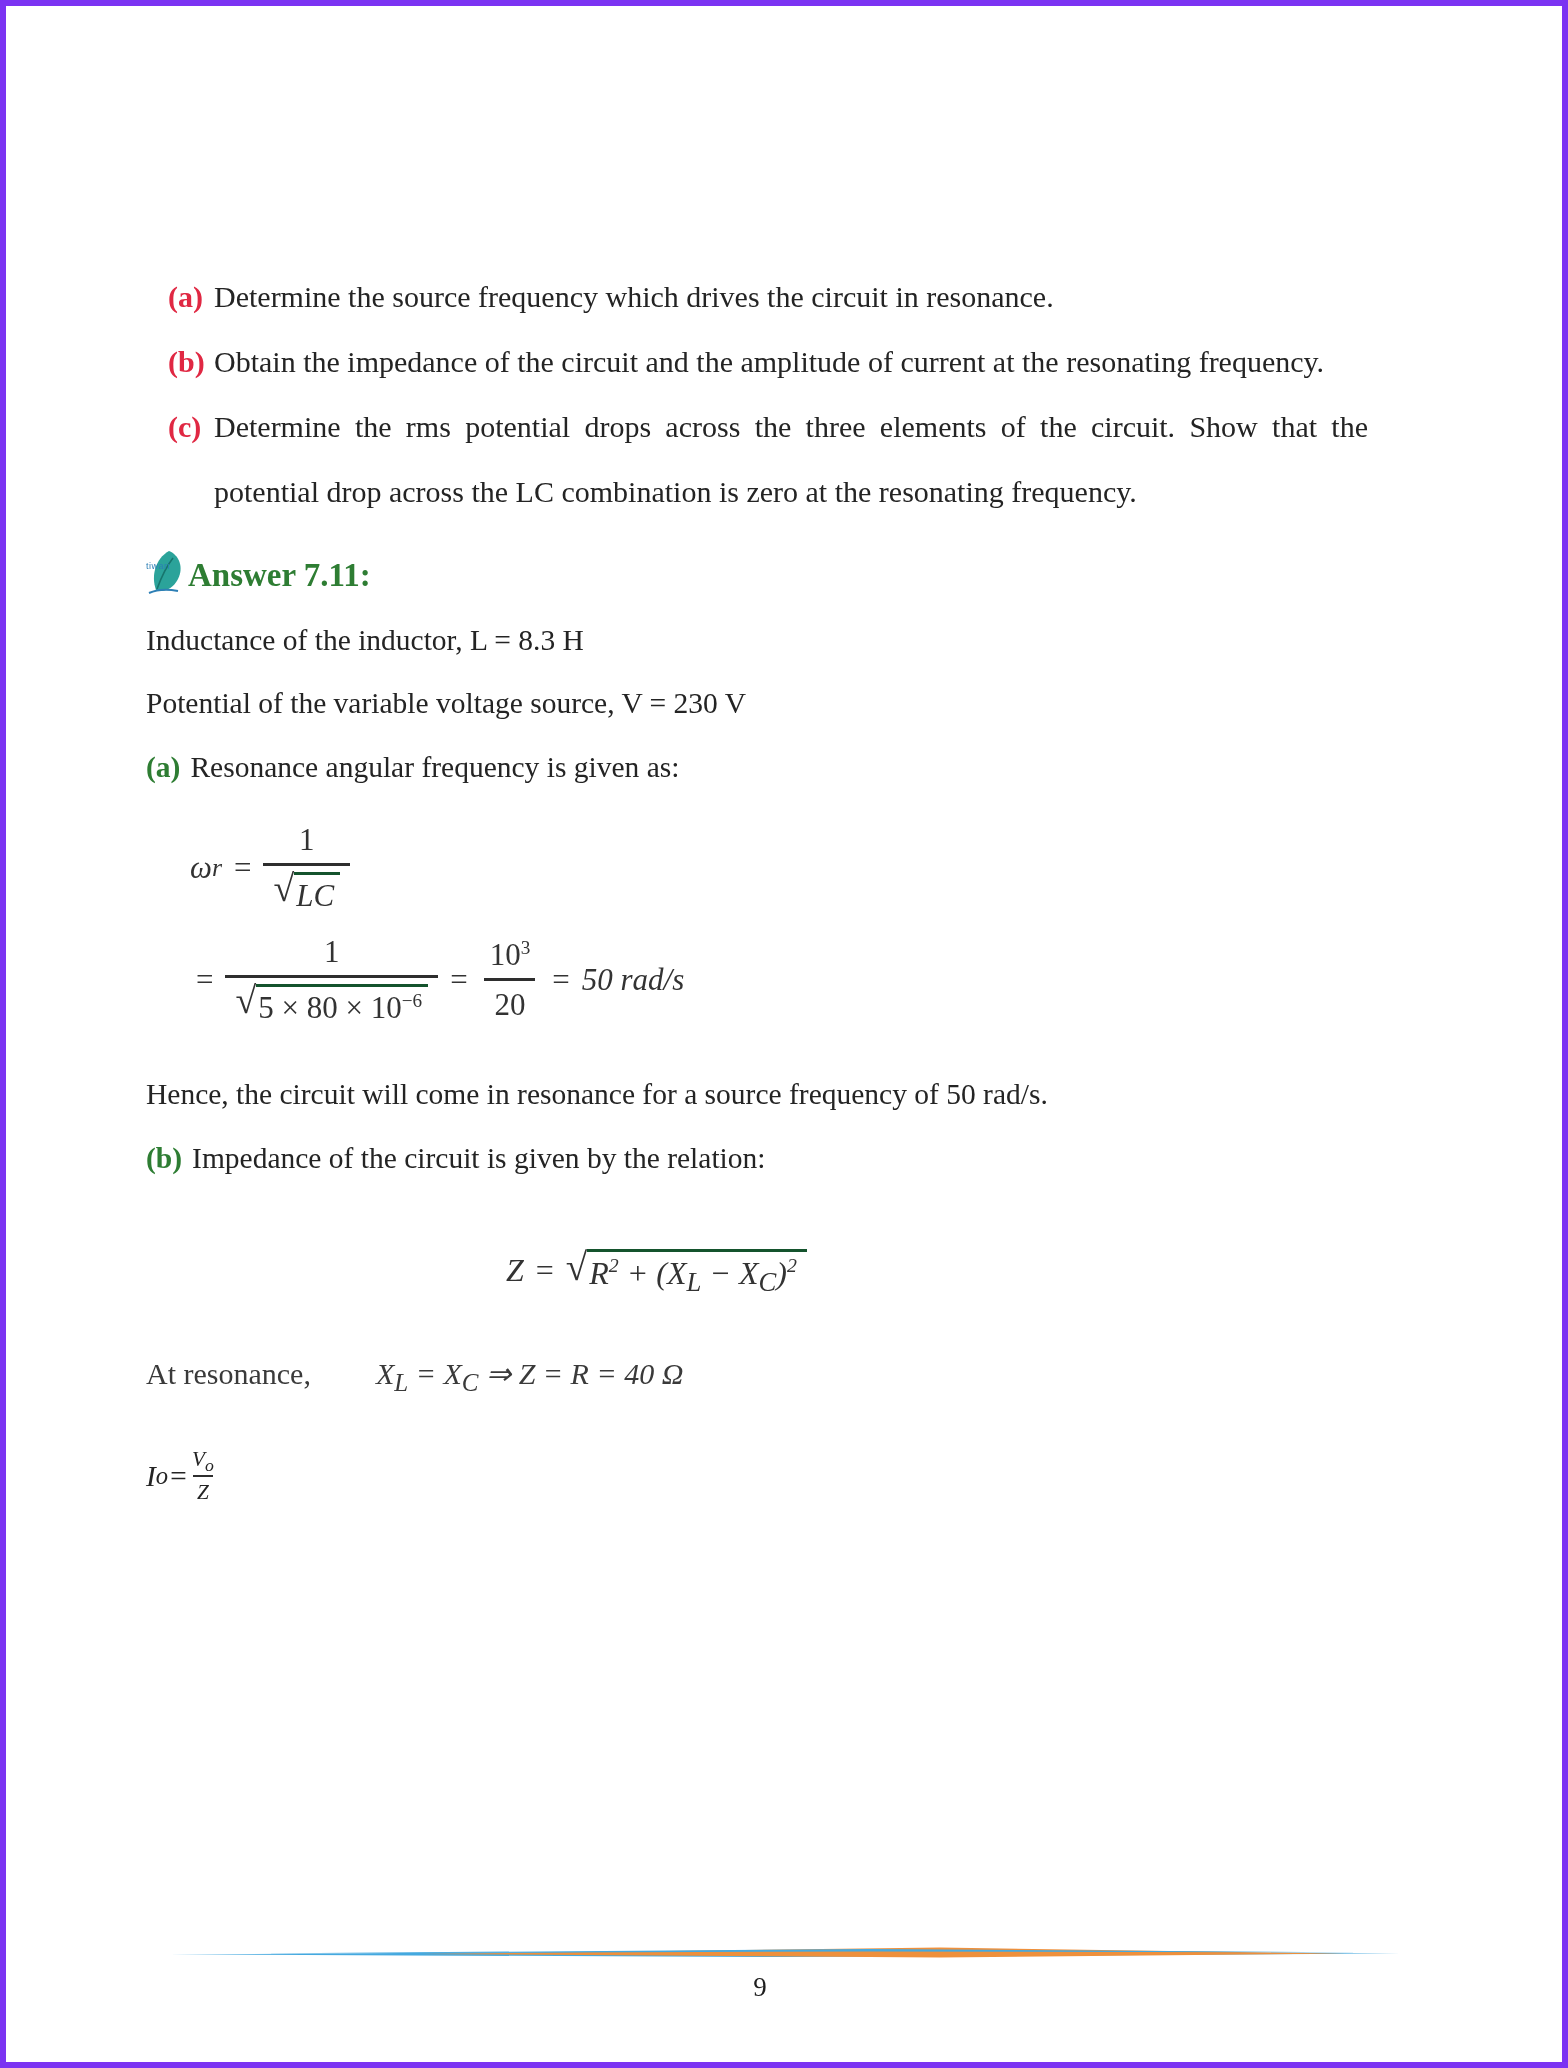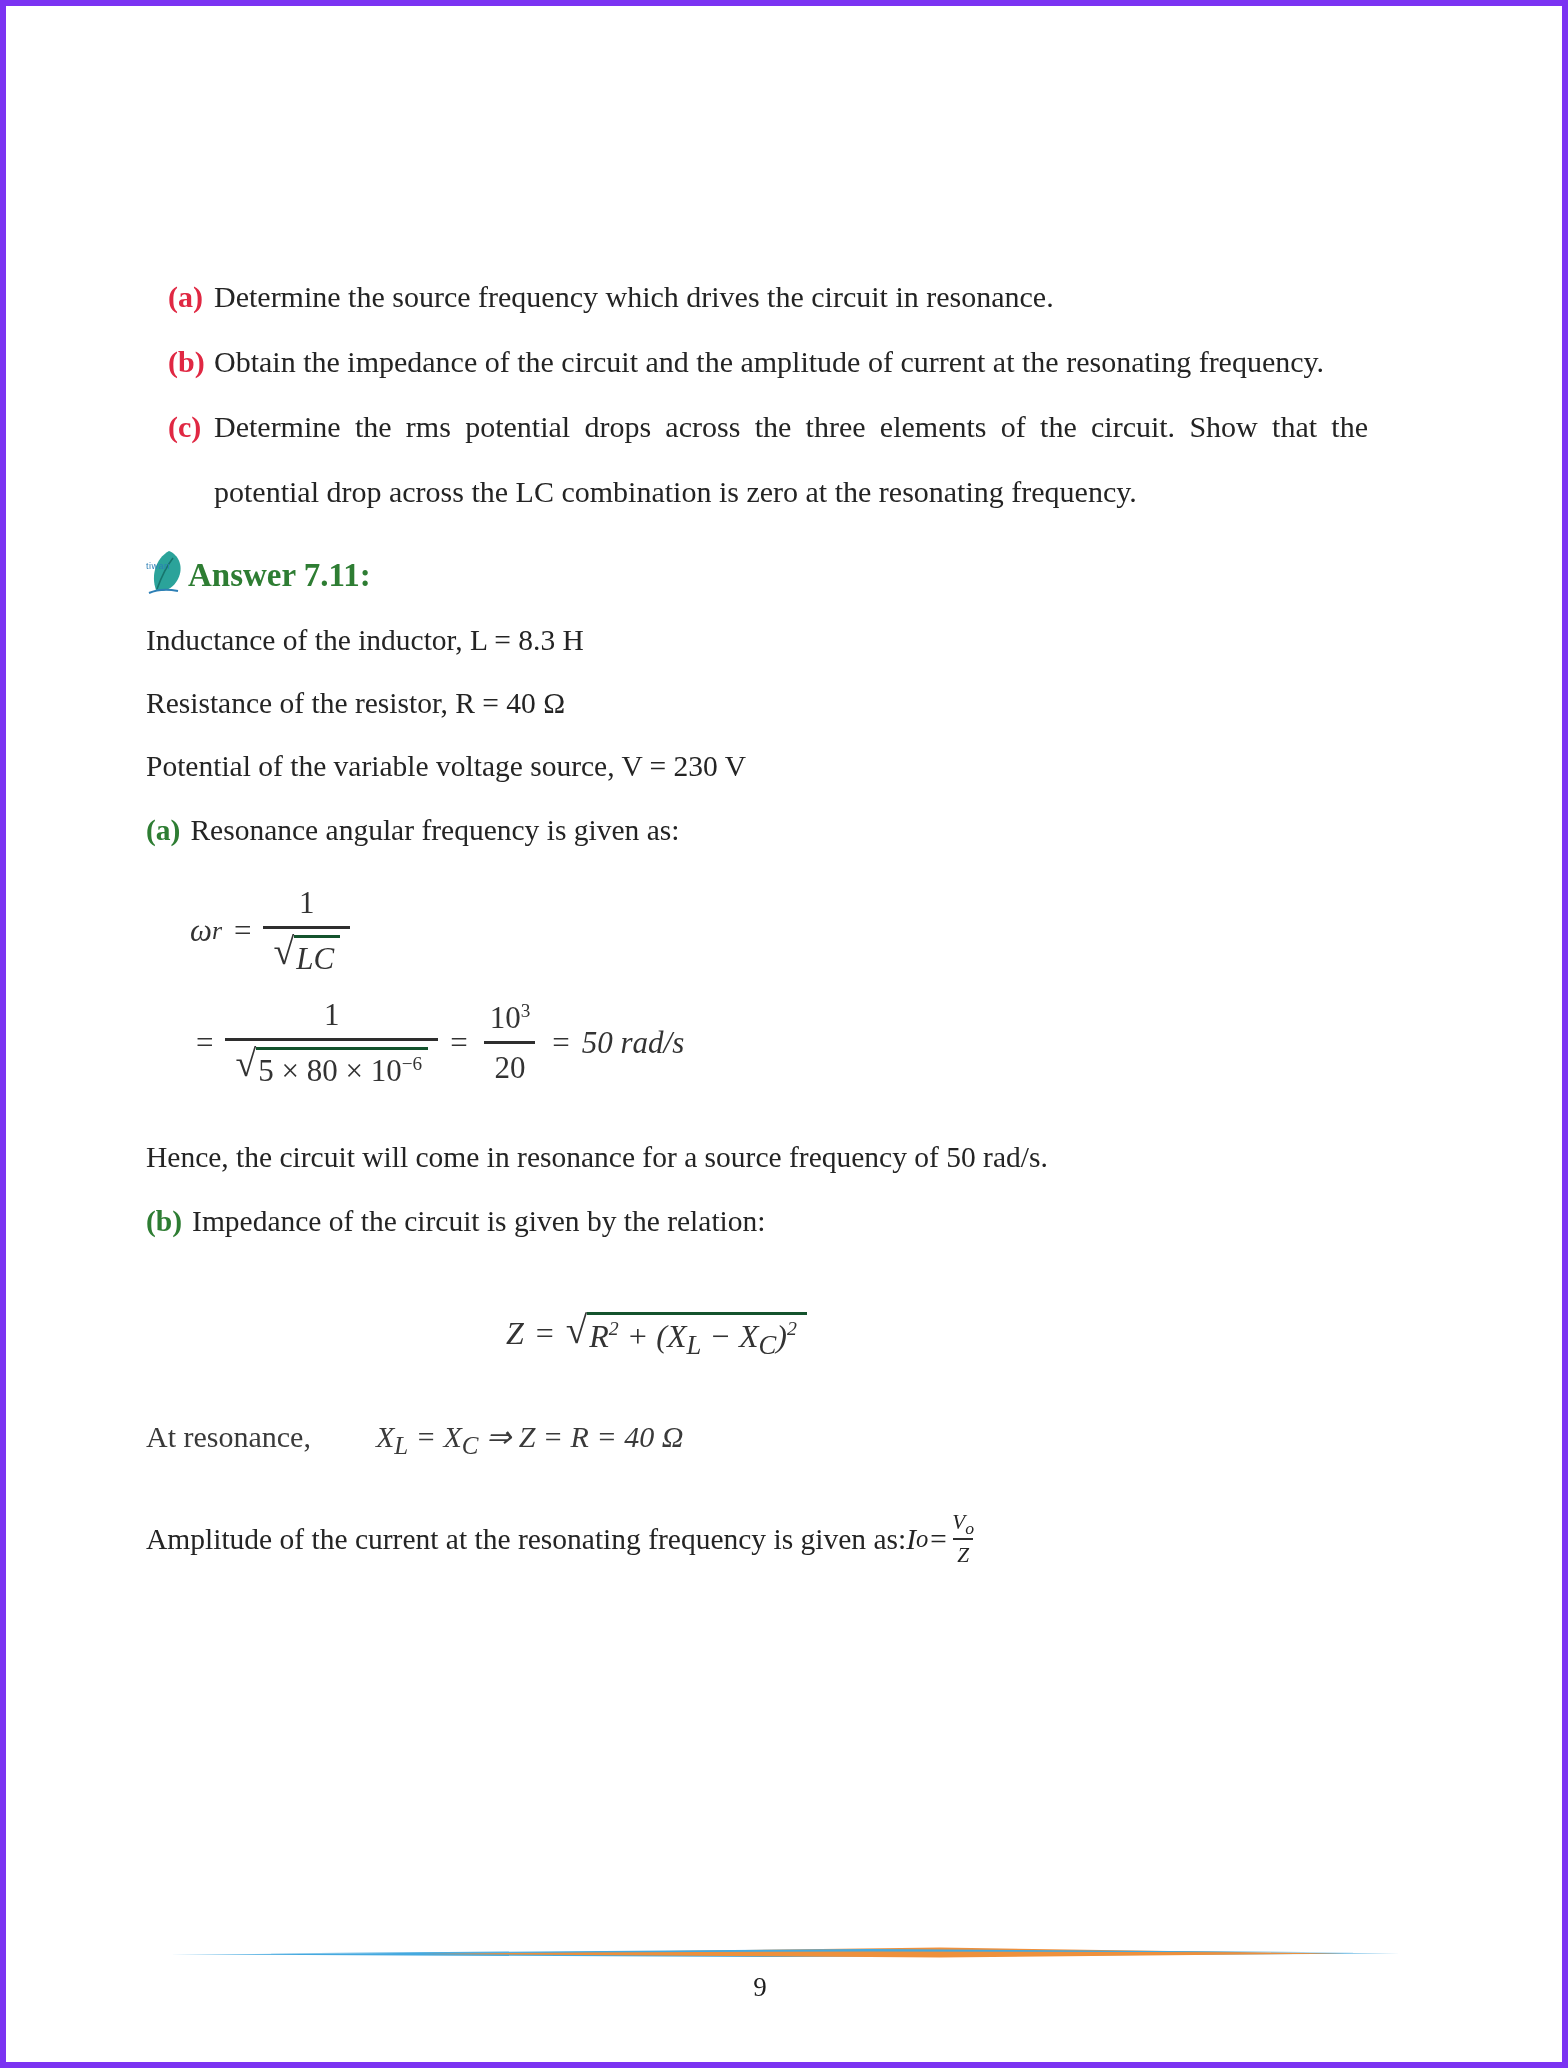--- a/index.html
+++ b/index.html
@@ -92,21 +92,20 @@
         <svg width="40" height="52" viewBox="0 0 40 52">
           <path d="M23 3 C33 7 38 19 32 31 C27 41 17 45 10 42 C5 28 9 11 23 3 Z" style="fill:var(--logo-teal,#2ba39a)"></path>
           <path d="M11 41 C15 30 20 19 27 10" stroke="#17756d" stroke-width="1.6" fill="none"></path>
           <path d="M3 45 C12 41 22 41 32 43" stroke="#2d7fb5" stroke-width="2" fill="none"></path>
         </svg>
         <span class="logo-text">tiwari</span>
       </span><span>Answer 7.11:</span>
     </div>
 
     <div class="a-line first-given">Inductance of the inductor, L = 8.3 H</div>
-    <div class="a-line">Resistance of the resistor, R = 40 Ω</div>
     <div class="a-line">Potential of the variable voltage source, V = 230 V</div>
 
     <div class="a-line part-line">
       <span class="a-marker">(a)</span><span>Resonance angular frequency is given as:</span>
     </div>
 
     <div class="math-row f1">
       <span class="mi">ω</span>
         <sub class="mi">r</sub>
       <span class="op">=</span>
@@ -150,21 +149,20 @@
           <span class="rad">√</span>
           <span class="ovl mi"><span>R</span><sup class="u6">2</sup><span> + (X</span><sub class="u6">L</sub><span> − X</span><sub class="u6">C</sub><span>)</span><sup class="u6">2</sup></span>
         </span>
     </div>
 
     <div class="f4">
       <span class="f4-label">At resonance,</span><span class="mi"><span>X</span><sub class="u6">L</sub><span> = X</span><sub class="u6">C</sub><span> ⇒ Z = R = 40 Ω</span></span>
     </div>
 
     <div class="amp">
-      <span>Amplitude of the current at the resonating frequency is given as: </span>
       <span class="mi">I</span>
         <sub class="u6 mi">o</sub>
       <span class="mi"> = </span>
       <span class="frac mi">
         <span class="num"><span>V</span><sub class="u6">o</sub></span>
         <span class="den">Z</span>
       </span>
     </div>
 
   </div>

